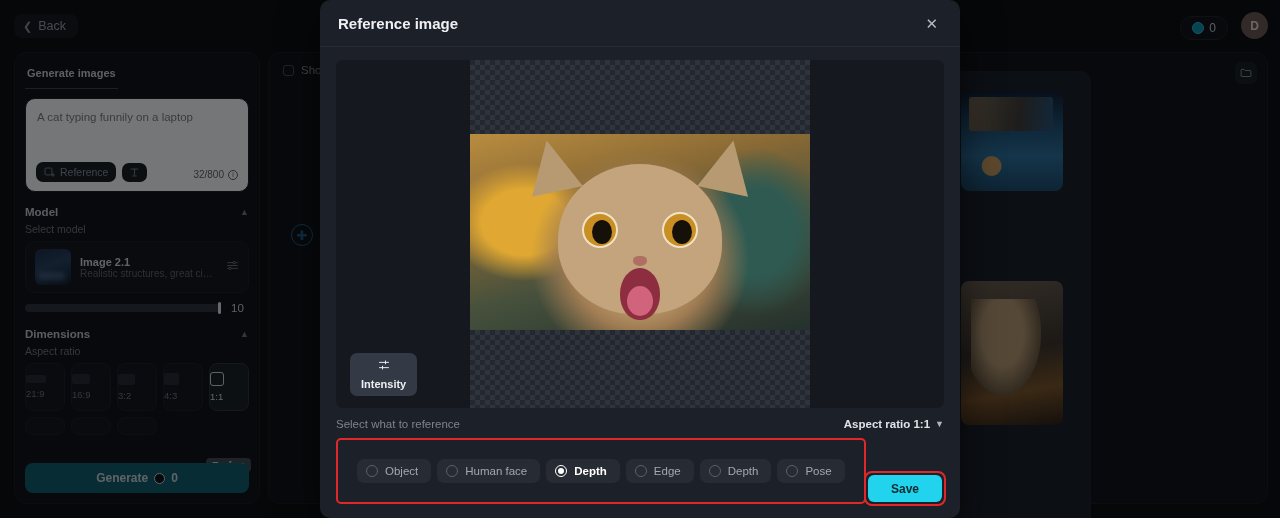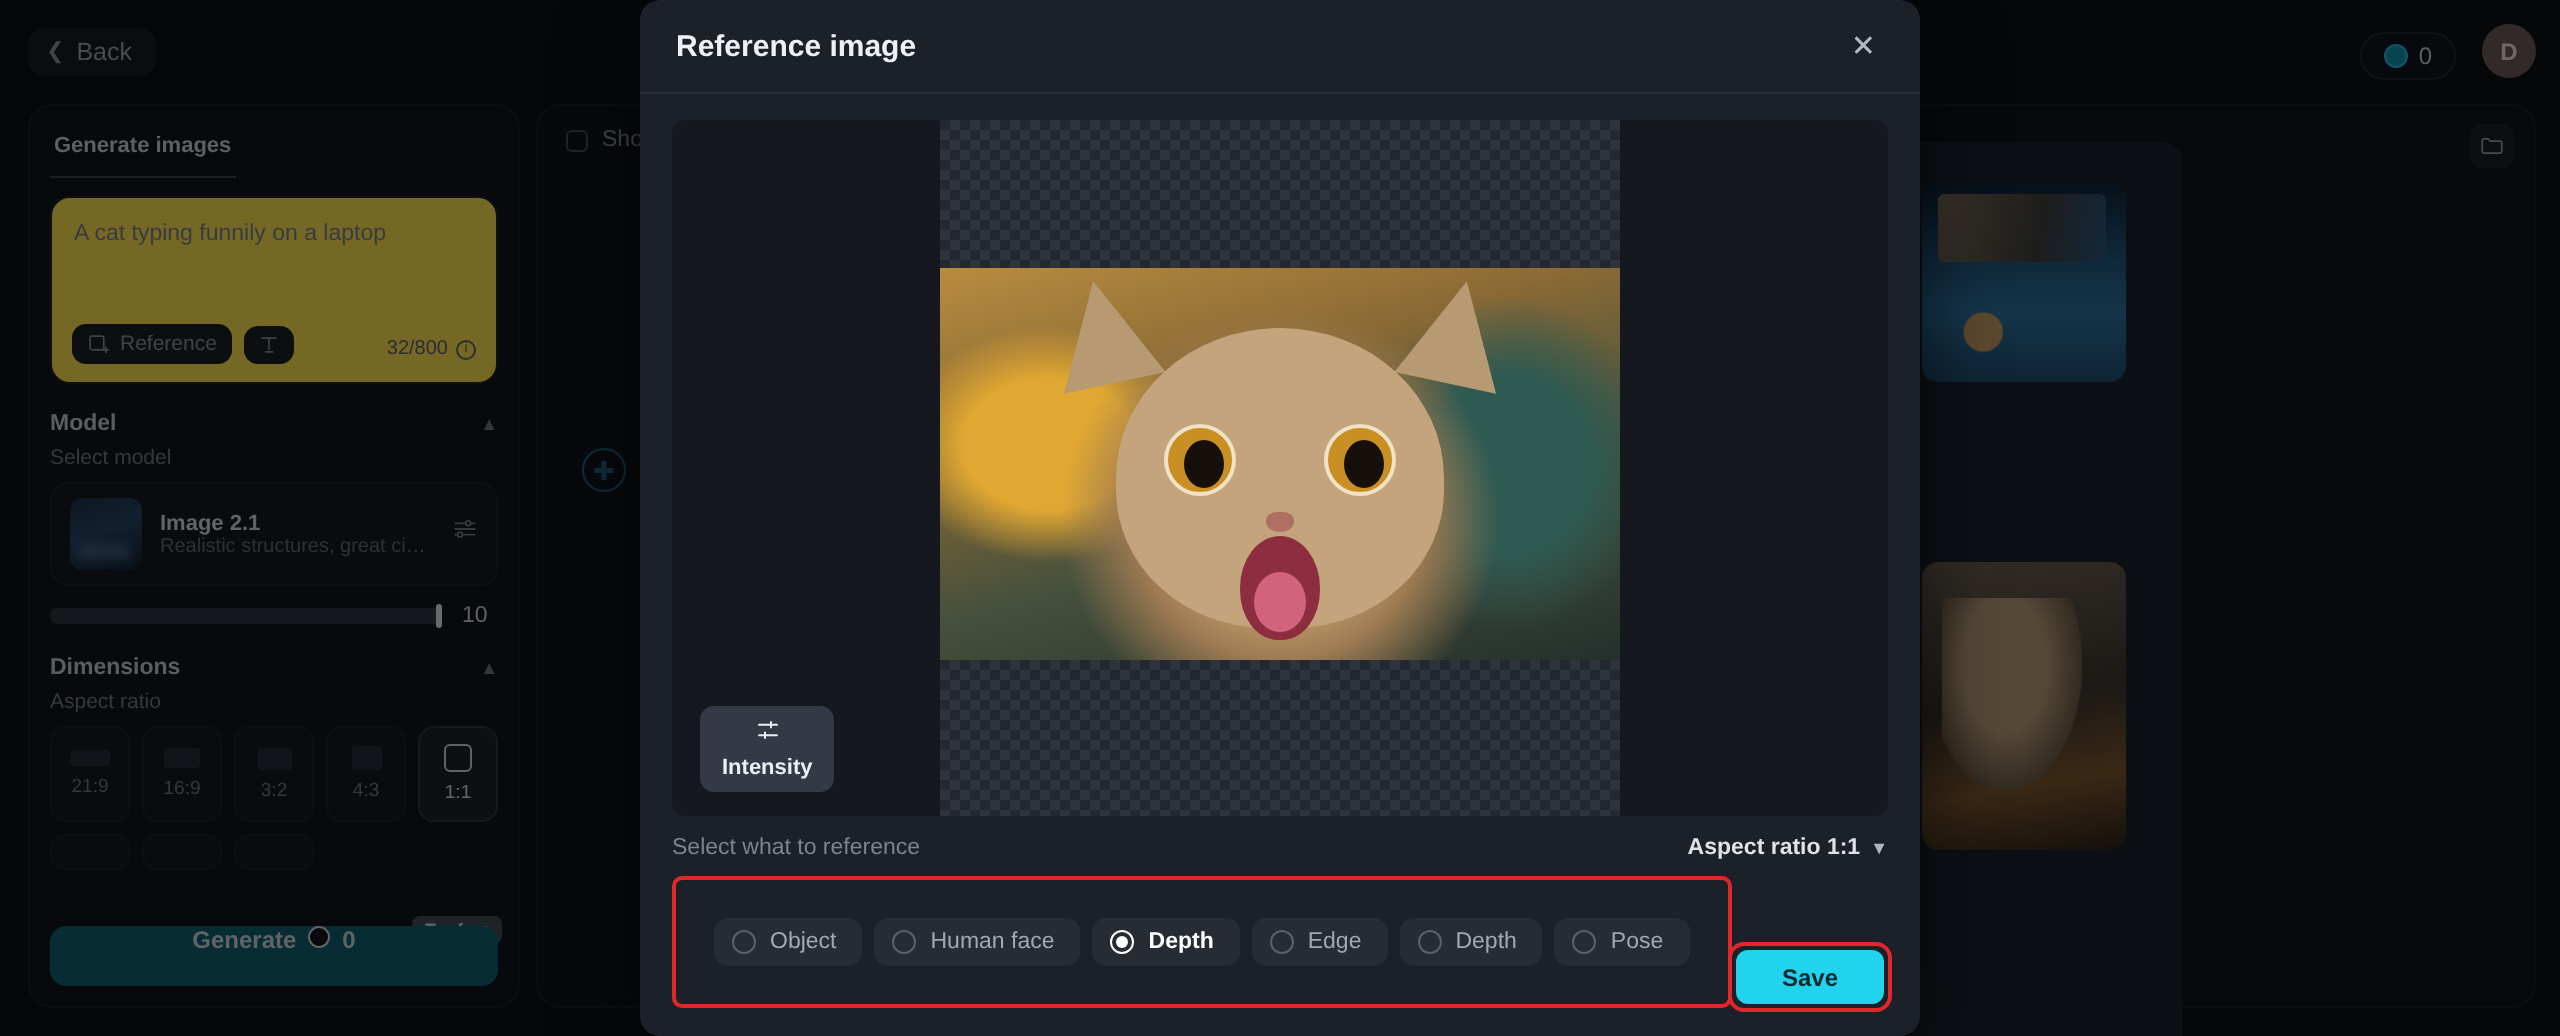--- a/index.html
+++ b/index.html
@@ -48,21 +48,21 @@
     background:#0d0f13; border:1px solid #14171c; border-radius:12px;
     padding:0 10px 10px; overflow:hidden;
   }
   .panel-tab {
     padding:14px 2px 9px; font-size:11px; color:#c8ccd3; font-weight:600;
     border-bottom:1.5px solid #3a4049; display:inline-block;
   }
   .panel-body { padding-top:9px; }
 
   .prompt-box {
-    background:#fde047; border:1px solid #191d23; border-radius:10px;
+    background:#ffffff; border:1px solid #191d23; border-radius:10px;
     height:94px; padding:10px 11px; position:relative;
   }
   .prompt-text { font-size:11.5px; color:#787e87; line-height:1.4; }
   .prompt-tools { position:absolute; left:10px; bottom:9px; display:flex; gap:6px; align-items:center; }
   .ptool {
     display:flex; align-items:center; gap:5px;
     padding:4px 8px; border-radius:7px; background:#171b21;
     font-size:10.5px; color:#888e97;
   }
   .ptool.icon-only { padding:4px 7px; }
@@ -104,35 +104,35 @@
 
   .quality-head { display:flex; align-items:center; gap:5px; margin-top:14px; font-size:11px; color:#858b94; }
   .slider-row { display:flex; align-items:center; gap:10px; margin-top:9px; }
   .slider { flex:1; height:8px; border-radius:4px; background:#2c3138; position:relative; }
   .slider .knob { position:absolute; right:0; top:-2px; width:3px; height:12px; border-radius:2px; background:#dfe3e8; }
   .slider-val { font-size:11.5px; color:#c8ccd3; width:18px; }
 
   .ar-grid { display:grid; grid-template-columns:repeat(5,1fr); gap:6px; }
   .ar-cell {
     background:#101318; border:1px solid #181c22; border-radius:8px;
-    height:48px; display:flex; flex-direction:column; align-items:center;
+    height:48px; display:flex; flex-direction:column; align-items:flex-start;
     justify-content:center; gap:5px;
   }
   .ar-cell.sel { background:#191d23; border-color:#2a2f37; }
   .ar-ico { background:#22272e; border-radius:2px; }
   .ar-cell.sel .ar-ico { background:transparent; border:1.5px solid #cdd2d8; border-radius:3px; }
   .ar-txt { font-size:9.5px; color:#6f757e; }
   .ar-cell.sel .ar-txt { color:#d5d9df; }
   .ar-grid.row2 { margin-top:6px; }
   .ar-grid.row2 .ar-cell { height:18px; }
 
   .gen-btn {
     position:absolute; left:10px; right:10px; bottom:10px;
     height:30px; border-radius:8px; background:#0c5c69;
-    display:flex; align-items:flex-start; justify-content:center; gap:6px;
+    display:flex; align-items:center; justify-content:center; gap:6px;
     font-size:12px; color:#cfd4da; font-weight:600;
   }
   .gen-coin { width:11px; height:11px; border-radius:50%; background:#0d0f13; border:1.5px solid #cfd4da; }
   .tryfree {
     position:absolute; right:8px; bottom:31px;
     background:#3e4851; color:#cfd5dc; font-size:9px; font-weight:700;
     padding:2px 6px; border-radius:4px;
   }
 
   

